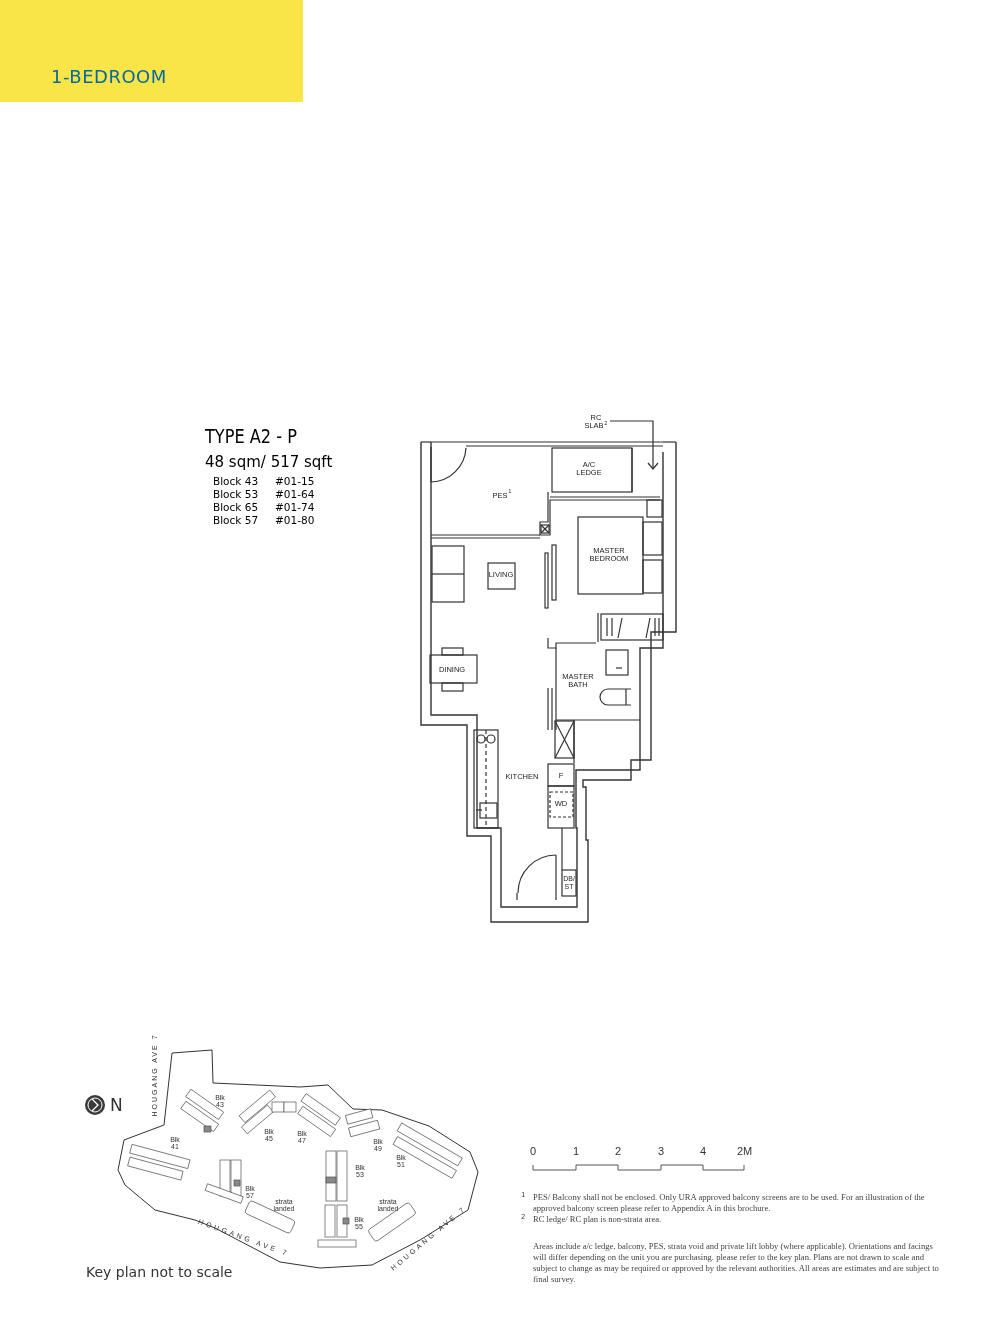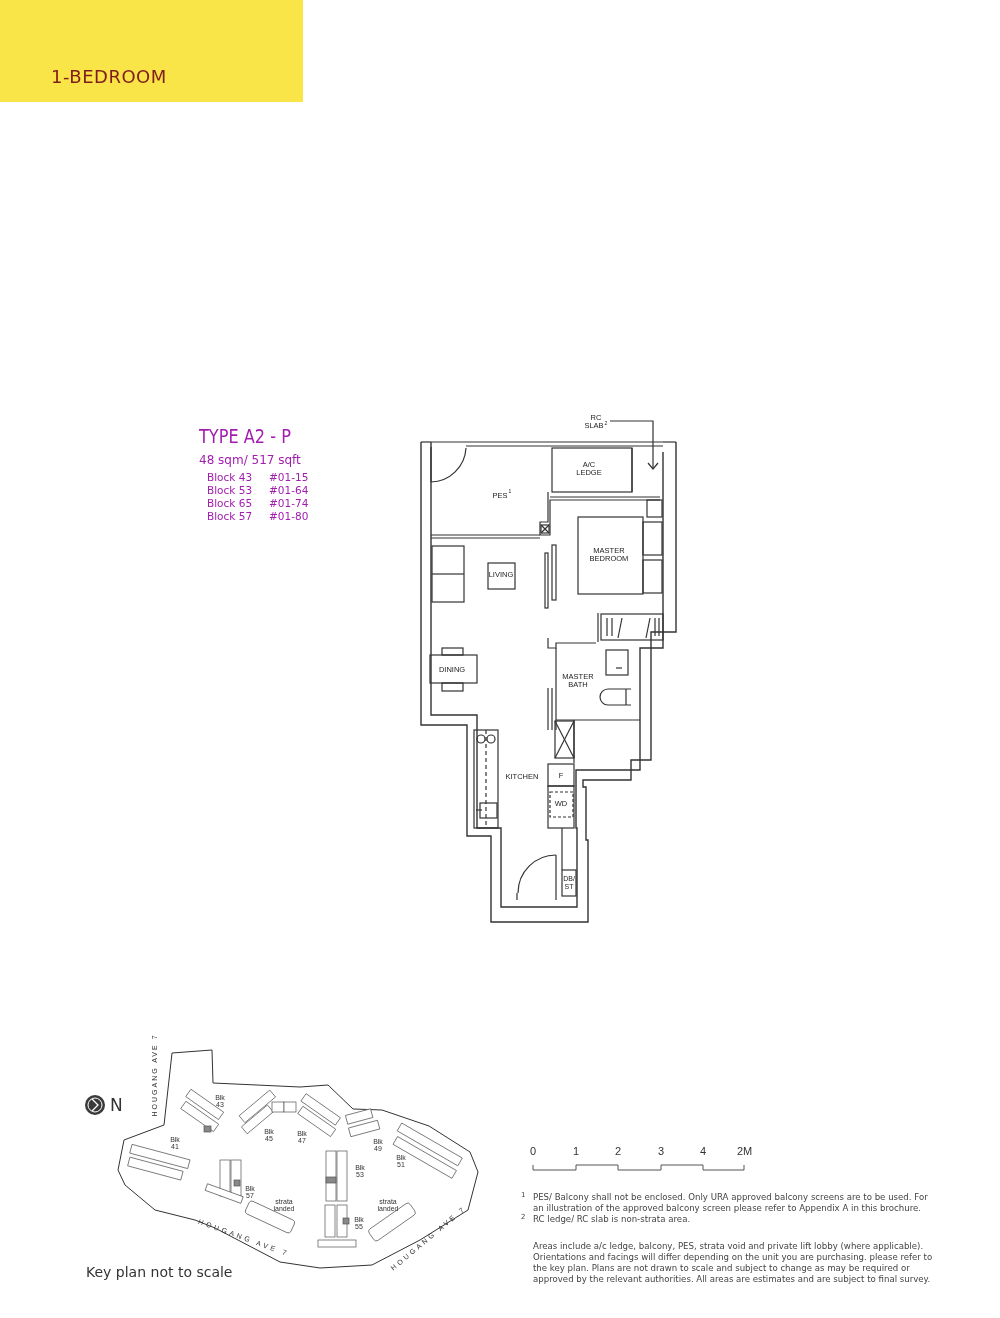--- a/index.html
+++ b/index.html
@@ -1,38 +1,38 @@
 <!DOCTYPE html>
 <html><head>
 <meta charset="utf-8">
 <style>
   html, body { margin:0; padding:0; }
   body { width:1000px; height:1318px; background:#ffffff; position:relative; overflow:hidden;
          font-family:"Liberation Sans", sans-serif; color:#3a3a3a; }
   .banner { position:absolute; left:0; top:0; width:303px; height:102px; background:#f9e547; }
-  .banner-title { position:absolute; left:51px; top:66px; font-size:18px; letter-spacing:0.5px; color:#7f1d1d;
+  .banner-title { position:absolute; left:51px; top:66px; font-size:18px; letter-spacing:0.5px; color:#0369a1;
                   font-family:"DejaVu Sans", sans-serif; font-weight:normal; }
-  .unit-info { position:absolute; left:199px; top:425px; color:#a21caf; }
+  .unit-info { position:absolute; left:205px; top:425px; color:#000000; }
   .unit-type { font-size:19px; font-family:"DejaVu Sans", sans-serif; letter-spacing:0px; margin:0 0 6px 0; font-weight:normal; transform:scaleX(0.85); transform-origin:left; }
-  .unit-area { font-size:12px; margin-bottom:4px; font-family:"DejaVu Sans", sans-serif; }
+  .unit-area { font-size:15px; margin-bottom:4px; font-family:"DejaVu Sans", sans-serif; }
   .unit-row { font-size:10.5px; line-height:13px; font-family:"DejaVu Sans", sans-serif; display:flex;margin-left:8px; }
   .unit-row .blk { width:62px; }
   .plan { position:absolute; left:410px; top:405px; width:280px; height:525px; }
   .plan svg text { font-family:"Liberation Sans", sans-serif; fill:#222; }
   .keyplan { position:absolute; left:75px; top:1030px; width:440px; height:260px; }
   .keyplan svg text { font-family:"Liberation Sans", sans-serif; fill:#333; }
   .keyplan-note { position:absolute; left:86px; top:1264px; font-size:14px; color:#333; font-family:"DejaVu Sans", sans-serif; }
   .north { position:absolute; left:84px; top:1094px; display:flex; align-items:center; }
   .north .n-label { font-size:17px; margin-left:4px; color:#333; font-family:"DejaVu Sans", sans-serif; }
   .scale { position:absolute; left:525px; top:1145px; width:240px; height:30px; }
   .scale-label { position:absolute; top:0; font-size:11px; color:#333; font-family:"Liberation Sans", sans-serif; }
   .notes { position:absolute; left:521px; top:1192px; width:420px; font-size:8.6px; line-height:11px; color:#444; font-family:"DejaVu Sans", sans-serif; }
   .note { display:flex; }
   .note .sup { width:12px; font-size:7px; position:relative; top:-2px; }
-  .note .txt { flex:1; }
+  .note .txt { flex:1;font-family:Liberation Serif, serif; }
   .note.general { margin-top:16px; }
 </style>
 </head>
 <body>
 
 <div class="banner">
   <div class="banner-title">1-BEDROOM</div>
 </div>
 
 <div class="unit-info">
@@ -270,19 +270,19 @@
   </svg>
 </div>
 
 <div class="notes">
   <div class="note">
     <span class="sup">1</span>
     <span class="txt">PES/ Balcony shall not be enclosed. Only URA approved balcony screens are to be used. For an illustration of the approved balcony screen please refer to Appendix A in this brochure.</span>
   </div>
   <div class="note">
     <span class="sup">2</span>
-    <span class="txt">RC ledge/ RC slab is non-strata area.</span>
+    <span class="txt">RC ledge/ RC plan is non-strata area.</span>
   </div>
   <div class="note general">
     <span class="sup"></span>
     <span class="txt">Areas include a/c ledge, balcony, PES, strata void and private lift lobby (where applicable). Orientations and facings will differ depending on the unit you are purchasing. please refer to the key plan. Plans are not drawn to scale and subject to change as may be required or approved by the relevant authorities. All areas are estimates and are subject to final survey.</span>
   </div>
 </div>
 
 </body></html>

